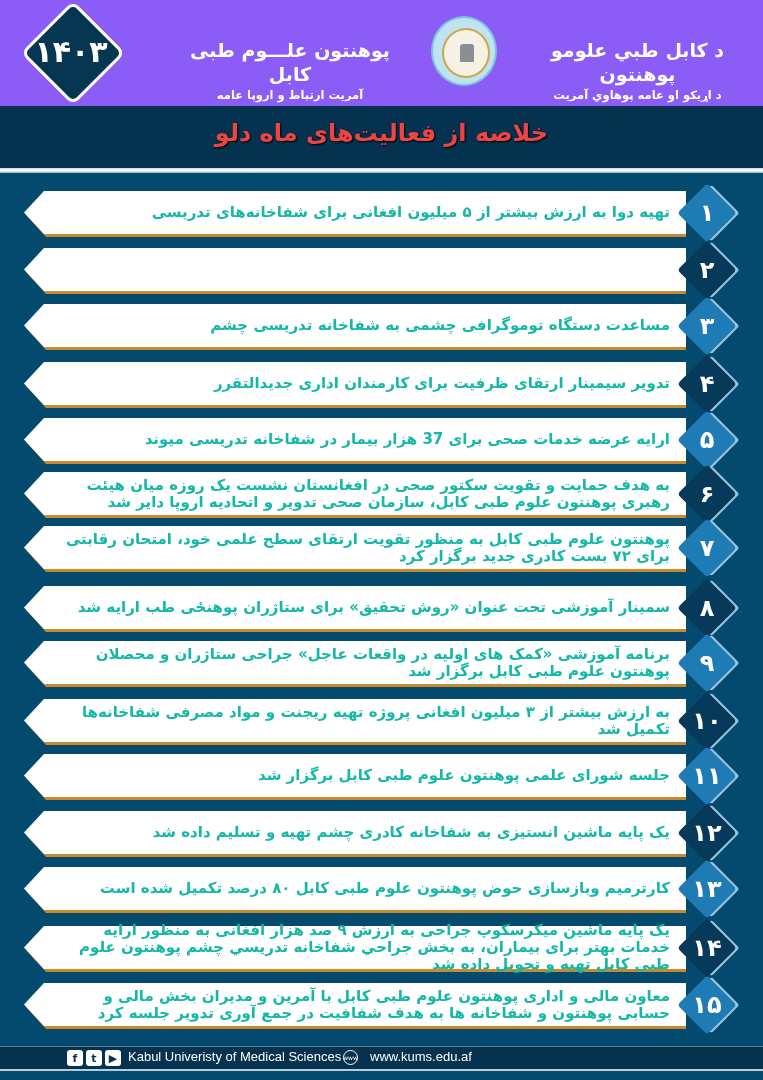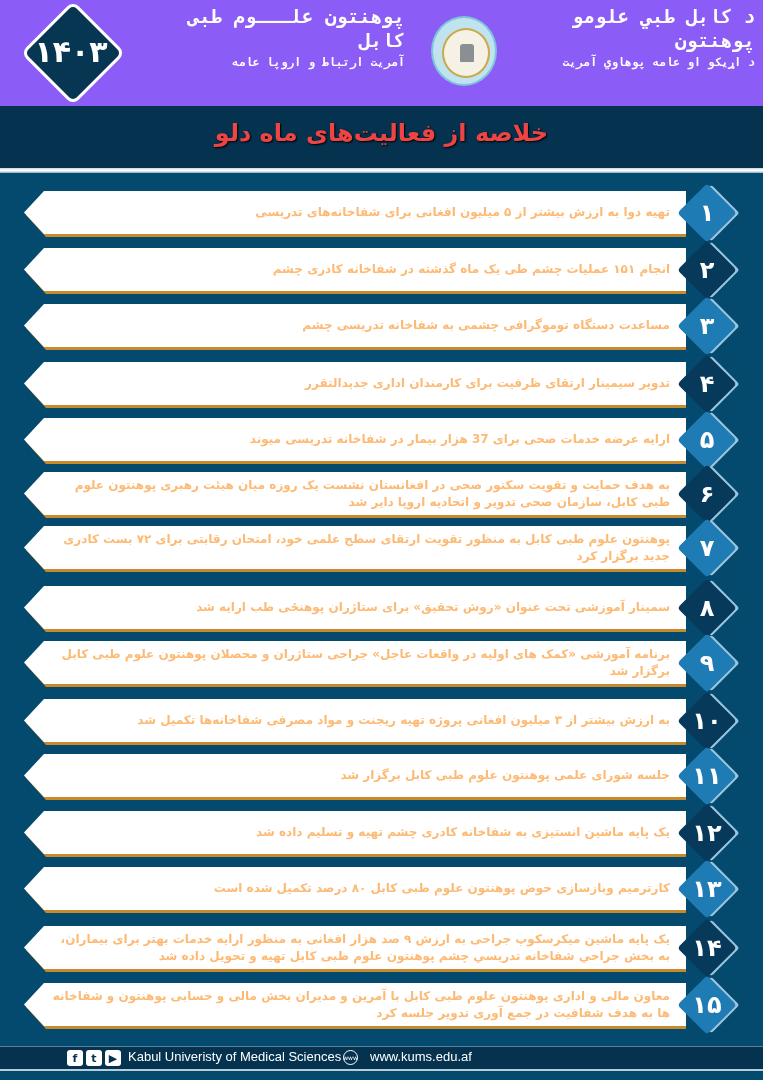--- a/index.html
+++ b/index.html
@@ -4,41 +4,41 @@
 <style>
   html, body { margin:0; padding:0; }
   body { width:763px; height:1080px; background:#034a6e; position:relative; overflow:hidden;
          font-family:"DejaVu Sans", sans-serif; }
   .header { position:absolute; left:0; top:0; width:763px; height:106px; background:#8b5cf6; }
   .year-badge { position:absolute; left:22px; top:2px; width:98px; height:98px; }
   .year-badge .dia { position:absolute; left:14px; top:14px; width:68px; height:68px; transform:rotate(45deg);
       border:3px solid #ffffff; border-radius:8px; background:#063651; }
   .year-badge .num { position:absolute; left:0; top:0; width:100%; height:100%; display:flex; align-items:center; justify-content:center;
       color:#fff; font-weight:bold; font-size:30px; letter-spacing:1px; }
-  .org { position:absolute; top:6px; color:#fff; direction:rtl;font-family:Liberation Mono, monospace; }
+  .org { position:absolute; top:38px; color:#fff; text-align:center; direction:rtl; }
   .org .t1 { font-weight:bold; font-size:19px; line-height:24px; }
   .org .t2 { font-size:11.5px; line-height:18px; font-weight:bold; }
   .org-left { left:175px; width:230px; }
   .org-right { left:520px; width:235px; }
   .logo { position:absolute; left:431px; top:16px; width:62px; height:66px; border-radius:50%;
       background:#bfe3ef; border:2px solid #7fc4dc; }
   .logo .inner { position:absolute; left:9px; top:10px; width:44px; height:46px; border-radius:50%; background:#f5f1e4; border:2px solid #c9a94a; }
   .logo .emb { position:absolute; left:16px; top:14px; width:14px; height:18px; background:#8a8f93; border-radius:3px 3px 1px 1px; }
   .title-band { position:absolute; left:0; top:106px; width:763px; height:62px; background:#04324f; }
   .title-band .title { position:absolute; left:0; right:0; top:13px; text-align:center; color:#ef4444; font-weight:bold; font-size:24px; direction:rtl;
       text-shadow:1px 1px 2px #000; }
   .sep { position:absolute; left:0; top:168px; width:763px; height:5px; background:linear-gradient(#c8d6df,#ffffff,#8fb0c4); }
   .row { position:absolute; left:24px; width:706px; }
   .row .box { position:absolute; left:0; top:0; right:44px; bottom:0; background:#fff;
       clip-path:polygon(20px 0, 100% 0, 100% 100%, 20px 100%, 0 50%);
       filter:drop-shadow(1px 2px 0 #c88a2a); }
   .row .shadow { position:absolute; left:2px; top:2px; right:44px; bottom:-3px; background:#c88a2a;
       clip-path:polygon(20px 0, 100% 0, 100% 100%, 20px 100%, 0 50%); }
   .row .txt { position:absolute; left:28px; right:60px; top:0; bottom:0; display:flex; align-items:center; justify-content:flex-start;
-      direction:rtl; text-align:right; color:#fdba74; font-weight:bold; font-size:12px; line-height:17px; }
+      direction:rtl; text-align:right; color:#14b8a6; font-weight:bold; font-size:15px; line-height:17px; }
   .row .badge { position:absolute; right:2px; top:50%; width:42px; height:42px; margin-top:-21px; transform:rotate(45deg);
       border-radius:4px; box-shadow:3px -3px 0 -1px #9bc4dd; }
   .row .badge.light { background:#1f7bb3; }
   .row .badge.dark { background:#073a5a; }
   .row .bnum { position:absolute; right:2px; top:50%; width:42px; height:42px; margin-top:-21px; display:flex; align-items:center; justify-content:center;
       color:#fff; font-weight:bold; font-size:24px; }
   .footer { position:absolute; left:0; top:1046px; width:763px; height:22px; background:#04324f; border-top:1px solid #5a7f99; border-bottom:2px solid #b9cdd9; }
   .footer .icons { position:absolute; left:67px; top:3px; display:flex; gap:3px; }
   .footer .ic { width:16px; height:16px; background:#fff; border-radius:3px; color:#04324f; font-size:11px; font-weight:bold; display:flex; align-items:center; justify-content:center; }
   .footer .uni { position:absolute; left:128px; top:2px; color:#fff; font-family:"Liberation Sans", sans-serif; font-size:13px; }
@@ -76,21 +76,20 @@
 <div class="row" style="top:191px;height:43px">
   <div class="shadow"></div>
     <div class="box"></div>
   <div class="txt">تهیه دوا به ارزش بیشتر از ۵ میلیون افغانی برای شفاخانه‌های تدریسی</div>
   <div class="badge light"></div>
   <div class="bnum">۱</div>
 </div>
 <div class="row" style="top:248px;height:43px">
   <div class="shadow"></div>
     <div class="box"></div>
-  <div class="txt">انجام ۱۵۱ عملیات چشم طی یک ماه گذشته در شفاخانه کادری چشم</div>
   <div class="badge dark"></div>
   <div class="bnum">۲</div>
 </div>
 <div class="row" style="top:304px;height:43px">
   <div class="shadow"></div>
     <div class="box"></div>
   <div class="txt">مساعدت دستگاه توموگرافی چشمی به شفاخانه تدریسی چشم</div>
   <div class="badge light"></div>
   <div class="bnum">۳</div>
 </div>

